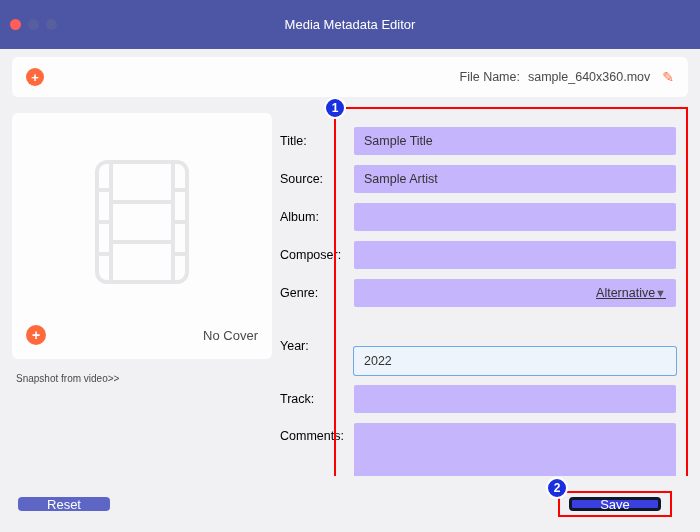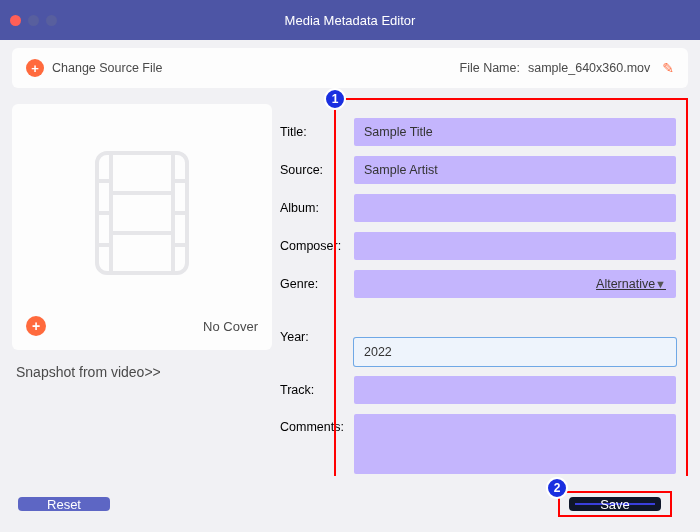--- a/index.html
+++ b/index.html
@@ -1,19 +1,19 @@
 <!DOCTYPE html>
 <html><head>
 <meta charset="utf-8">
 <style>
   * { box-sizing: border-box; margin: 0; padding: 0; font-family: -apple-system, BlinkMacSystemFont, "Segoe UI", Arial, sans-serif; }
   body { width: 700px; height: 532px; background: #f1f1f4; overflow: hidden; }
 
   .titlebar {
-    height: 40px;
+    height: 49px;
     background: #4d55a5;
     display: flex;
     align-items: center;
     position: relative;
   }
   .traffic-lights { display: flex; gap: 7px; margin-left: 10px; }
   .tl { width: 11px; height: 11px; border-radius: 50%; }
   .tl.red { background: #ff5f56; }
   .tl.yellow { background: #585f9e; }
   .tl.green { background: #585f9e; }
@@ -77,21 +77,21 @@
     margin-top: 8px;
   }
   .add-cover-btn {
     width: 20px; height: 20px; border-radius: 50%; background: #ff6a3d;
     display: flex; align-items: center; justify-content: center; color: #fff;
     font-size: 14px; font-weight: bold; cursor: pointer; line-height:1;
   }
   .no-cover { font-size: 13px; color: #4a4a4a; }
   .snapshot-link {
     margin-top: 14px; margin-left: 4px;
-    font-size: 14px; color: #4a4a4a; cursor: pointer;
+    font-size: 10px; color: #4a4a4a; cursor: pointer;
   }
 
   .right-pane {
     flex: 1;
     position: relative;
     padding-top: 8px;
   }
   .highlight-box {
     position: absolute;
     top: 2px;
@@ -164,21 +164,21 @@
     min-width: 92px;
     border-radius: 4px;
     border: none;
     font-size: 13px;
     color: #fff;
     cursor: pointer;
     display: flex; align-items: center; justify-content: center;
     padding: 0 18px;
   }
   .btn.reset { background: #5d66c4; }
-  .btn.save { background: #3a3fdd; border: 6px solid #0f172a; }
+  .btn.save { background: #3a3fdd; border: 3px solid #0f172a; }
   .btn.cancel { background: #5d66c4; }
   .save-wrap {
     position: relative;
     border: 2.5px solid #ff0000;
     padding: 4px 9px;
     margin: 0 10px 0 6px;
   }
   .bar-spacer { flex: 1; }
 </style>
 </head>
@@ -189,21 +189,20 @@
     <div class="tl red"></div>
     <div class="tl yellow"></div>
     <div class="tl green"></div>
   </div>
   <div class="titlebar-title">Media Metadata Editor</div>
 </div>
 
 <div class="toolbar">
   <div class="change-btn">
     <div class="plus-circle">+</div>
-    <span>Change Source File</span>
   </div>
   <div class="spacer"></div>
   <div class="filename-wrap">
     <span class="filename-label">File Name:</span>
     <span class="filename-value">sample_640x360.mov</span>
     <span class="pencil-icon">✎</span>
   </div>
 </div>
 
 <div class="content">

